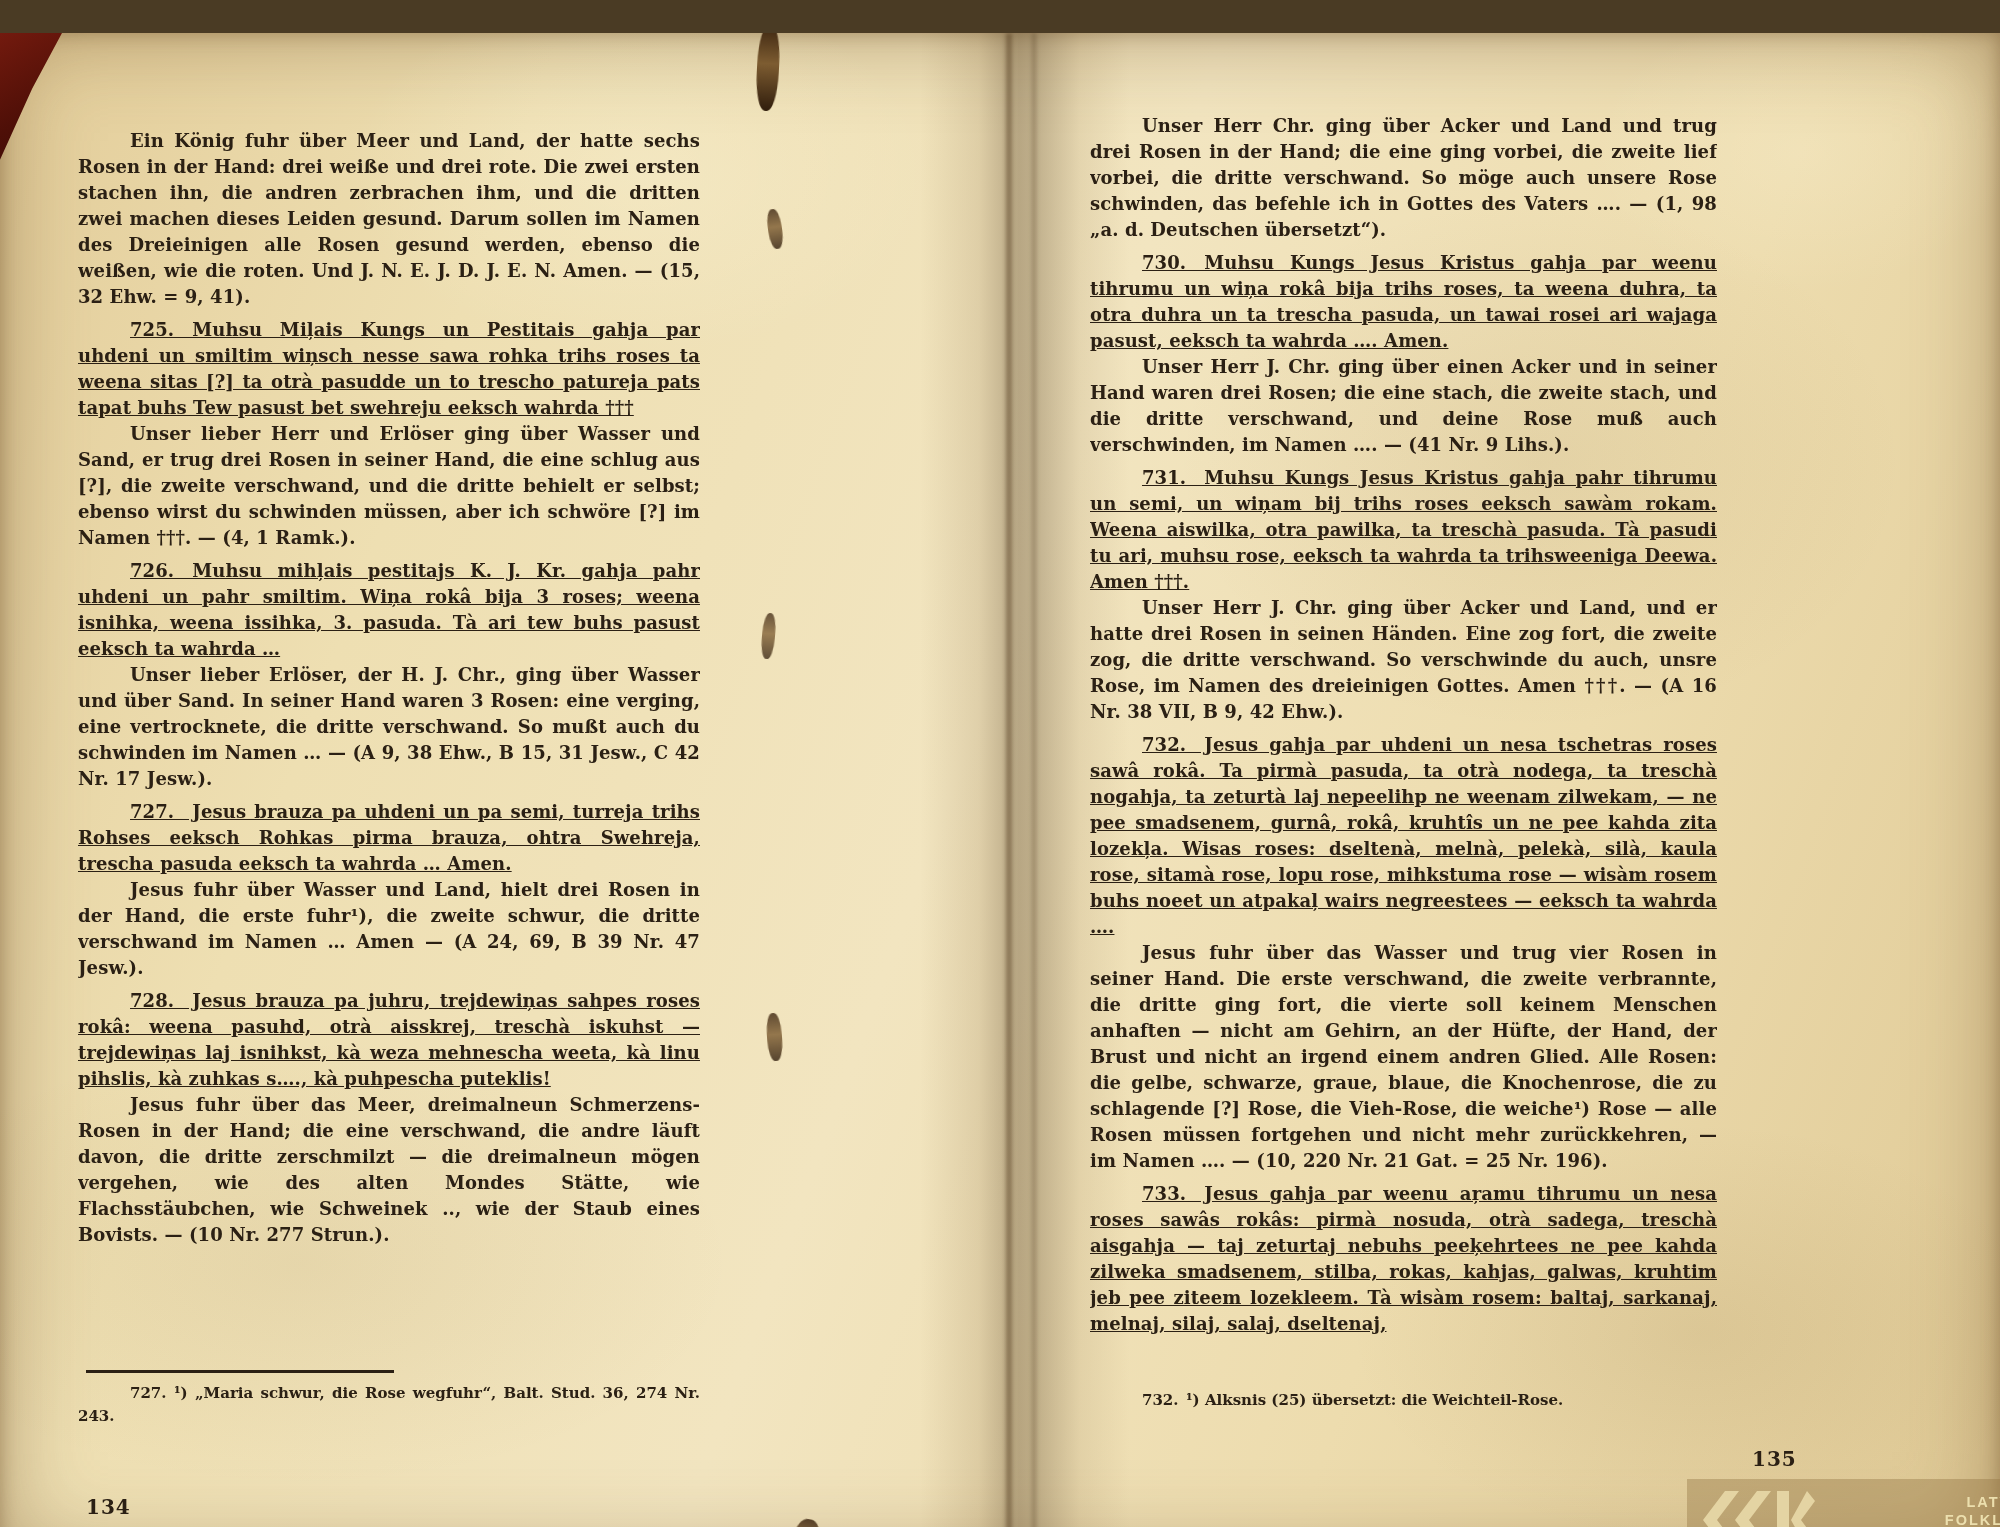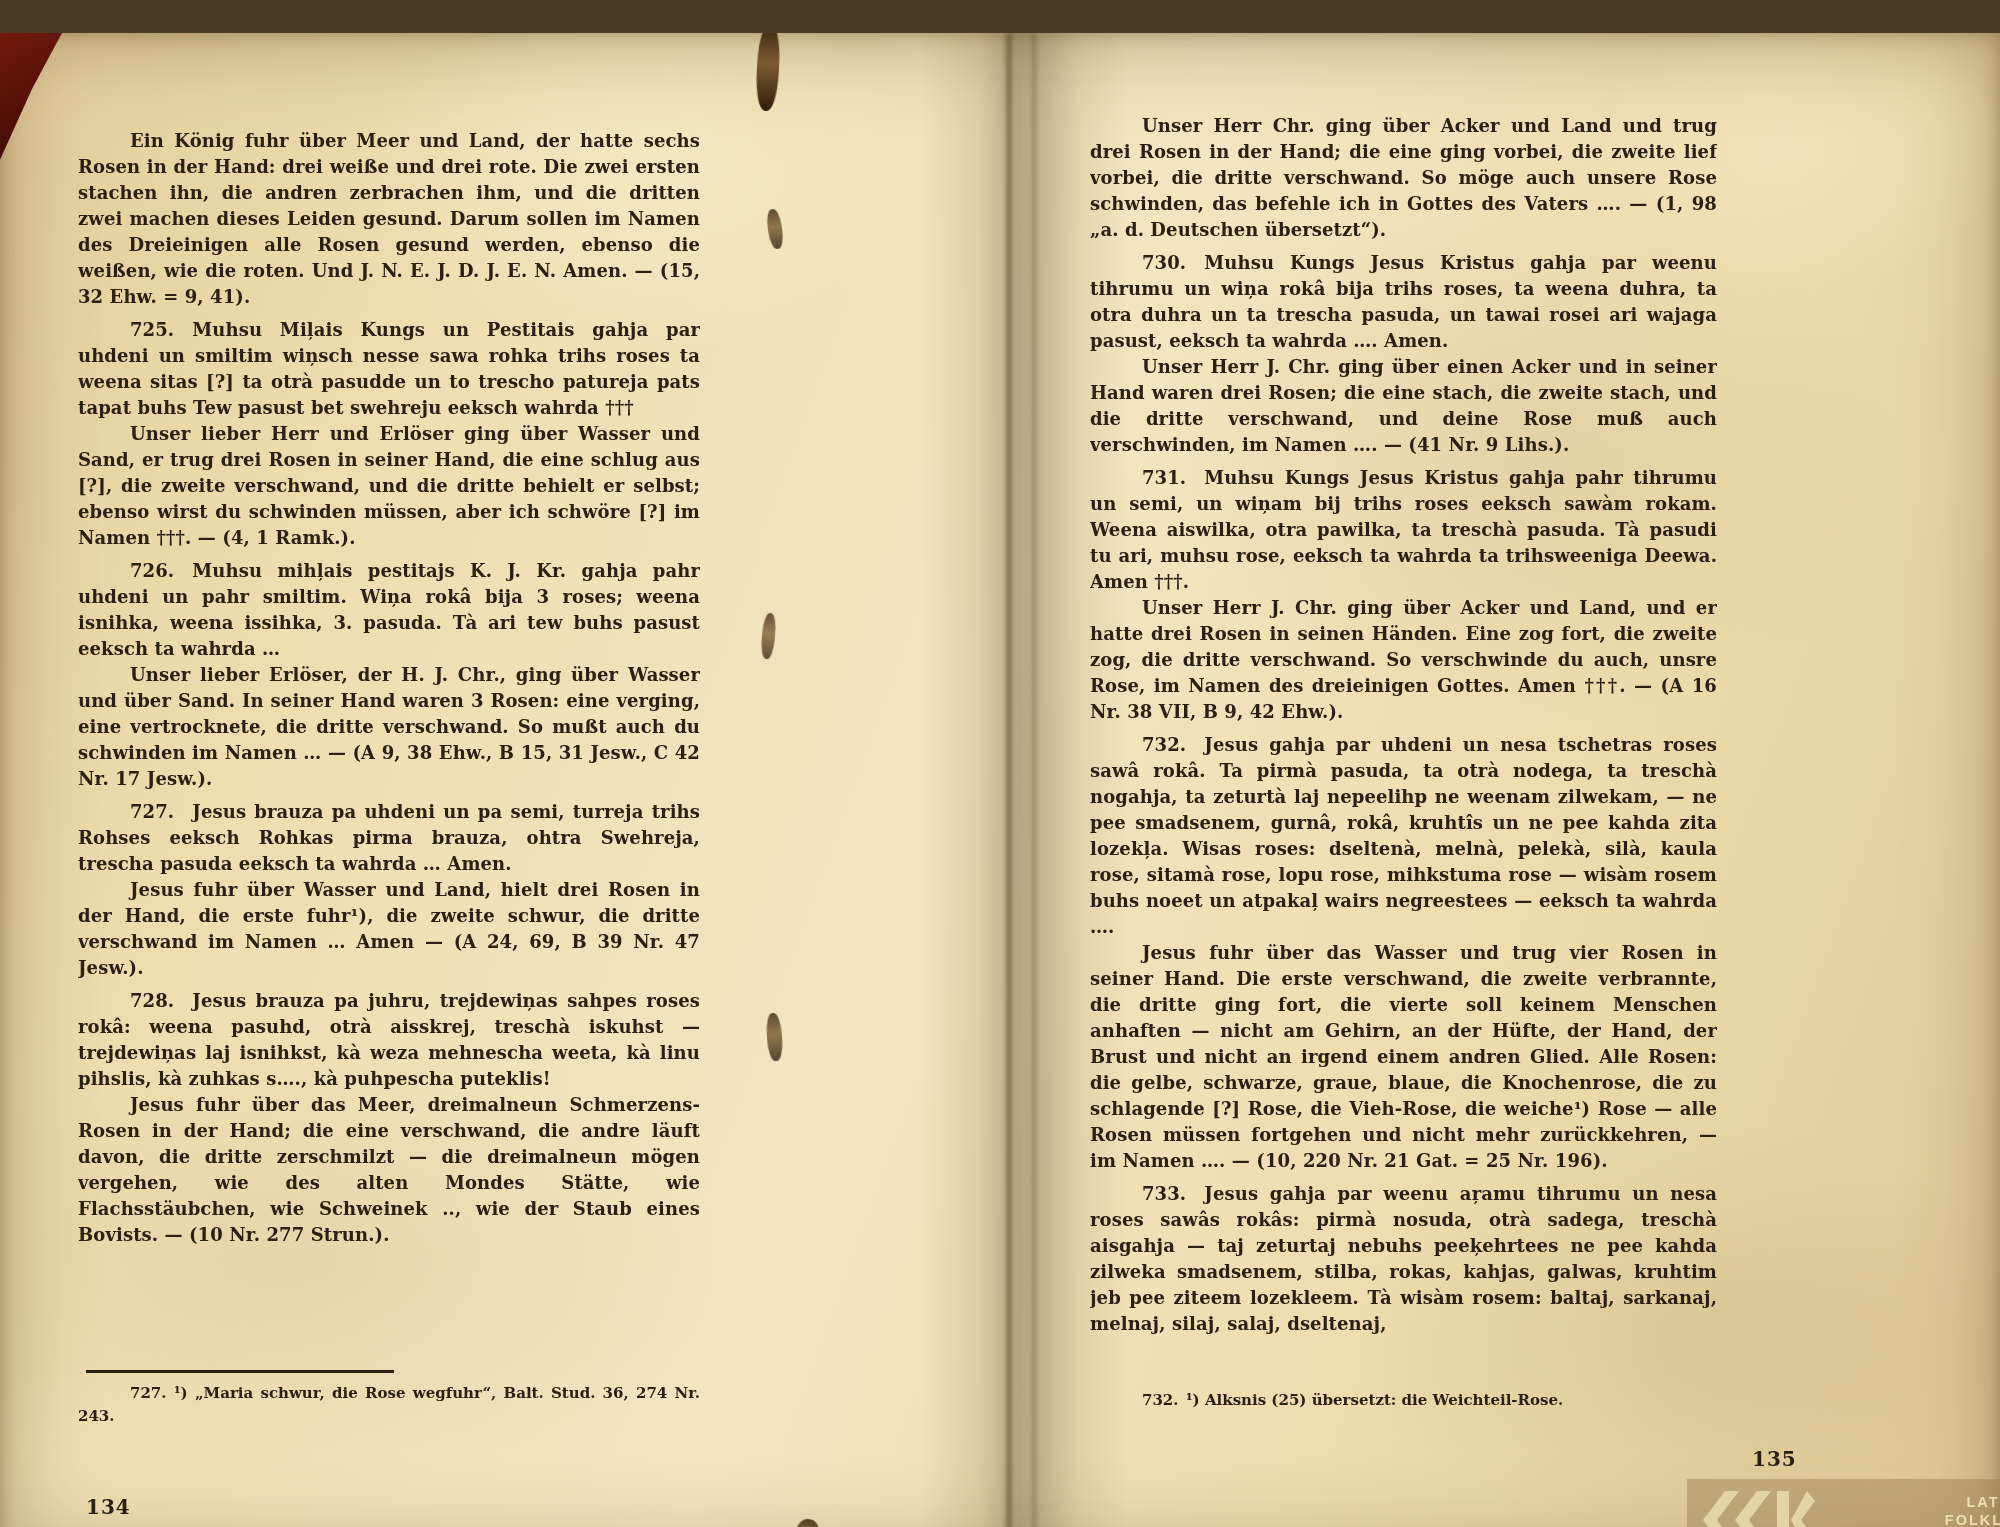--- a/index.html
+++ b/index.html
@@ -46,21 +46,21 @@
   }
   
   .text-col{position:absolute;overflow:hidden;}
   .col-left{left:78px;top:95px;width:622px;height:1240px;}
   .col-right{left:1090px;top:80px;width:627px;height:1274px;}
   p.entry{
     margin:0;text-indent:52px;text-align:justify;
     font-size:18px;line-height:26px;font-weight:700;
     letter-spacing:.1px;
   }
-  p.entry.numbered{margin-top:7px;}
+  p.entry.numbered{margin-top:7px;text-decoration:underline;}
   .footnote-rule{position:absolute;left:86px;top:1337px;width:308px;height:3px;background:#2b2014;}
   p.footnote{
     position:absolute;margin:0;font-weight:700;text-align:justify;
     font-size:15px;line-height:23px;text-indent:52px;
   }
   .fn-left{left:78px;top:1349px;width:622px;}
   .fn-right{left:1090px;top:1356px;width:627px;}
   .pagenum{position:absolute;font-size:20px;font-weight:700;letter-spacing:1px;}
   .pn-left{left:86px;top:1462px;}
   .pn-right{left:1752px;top:1414px;}

